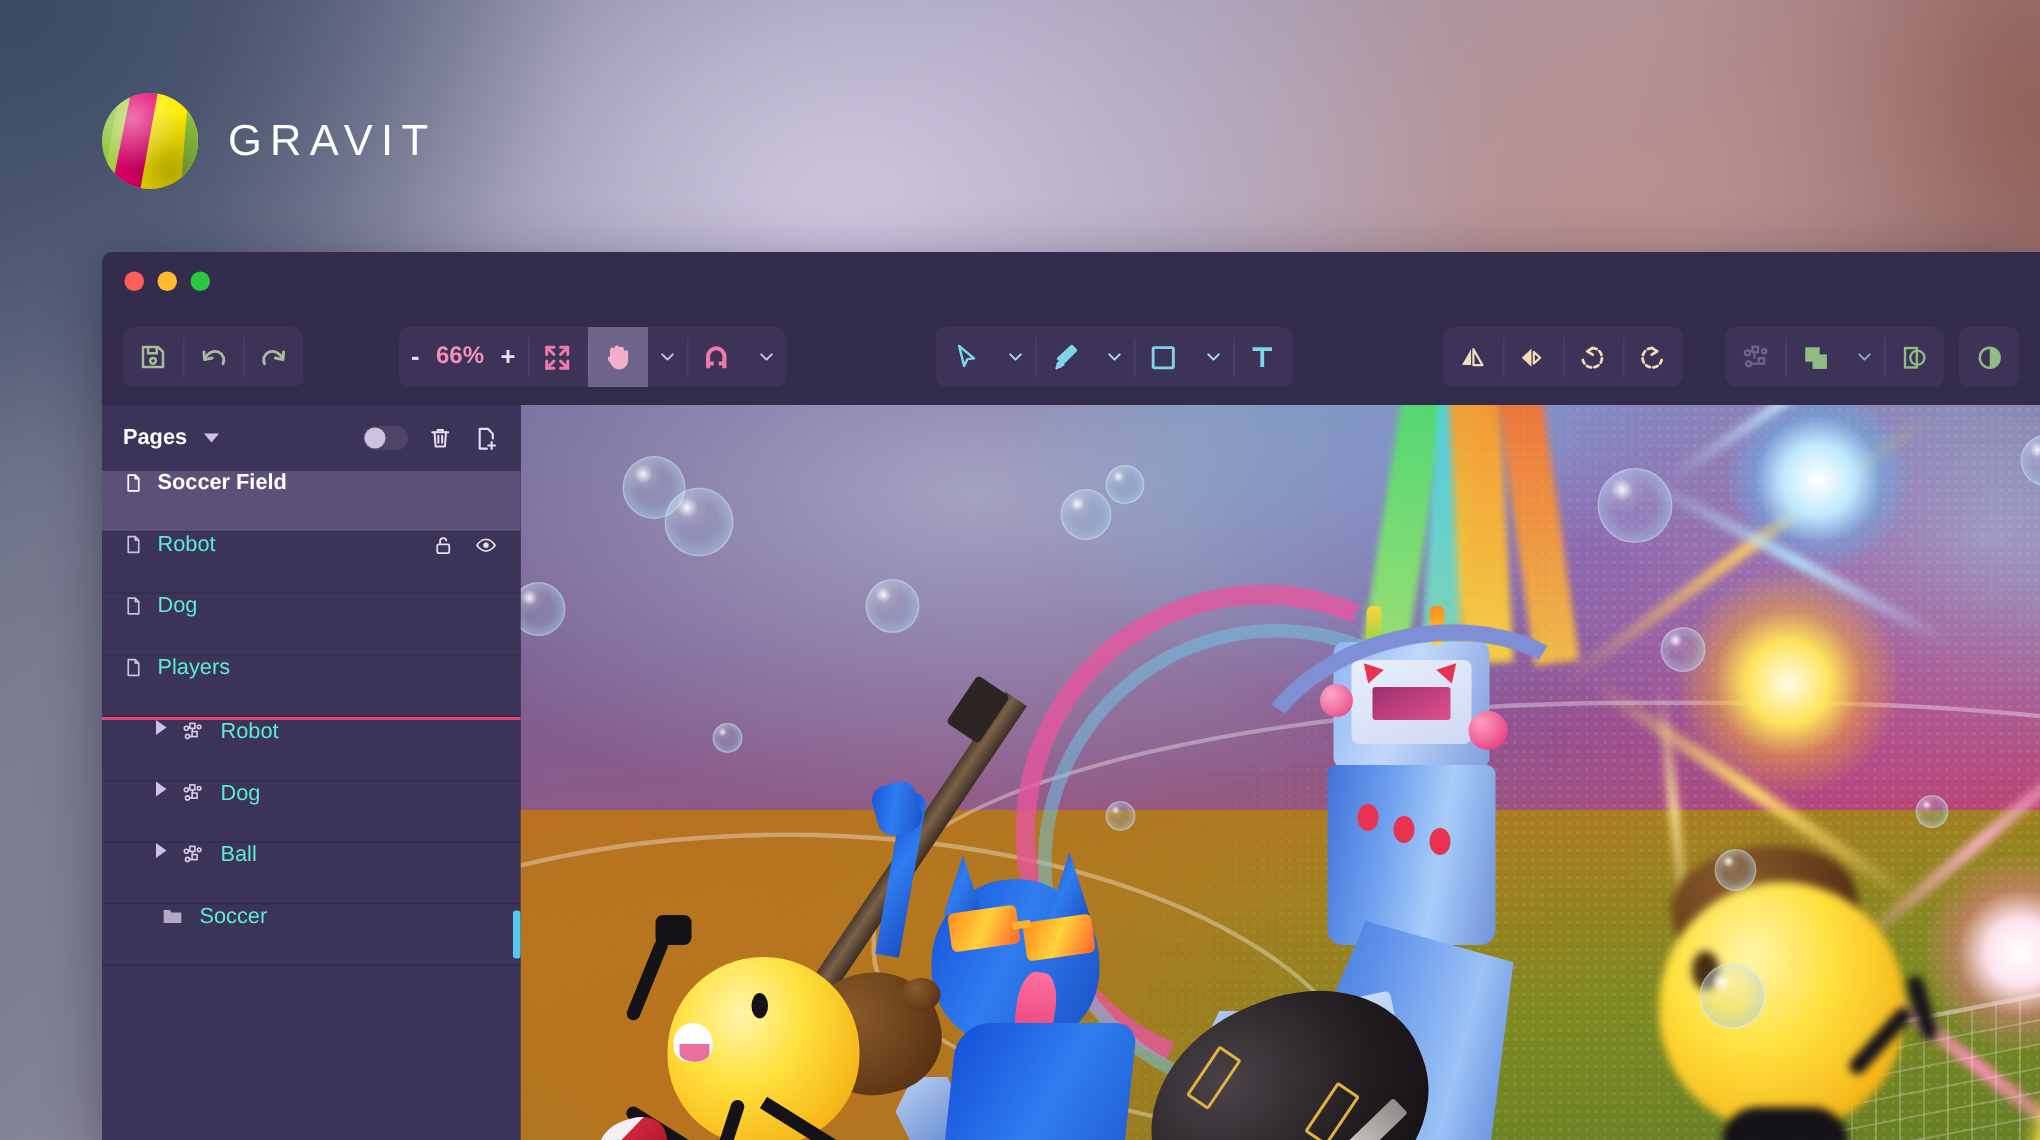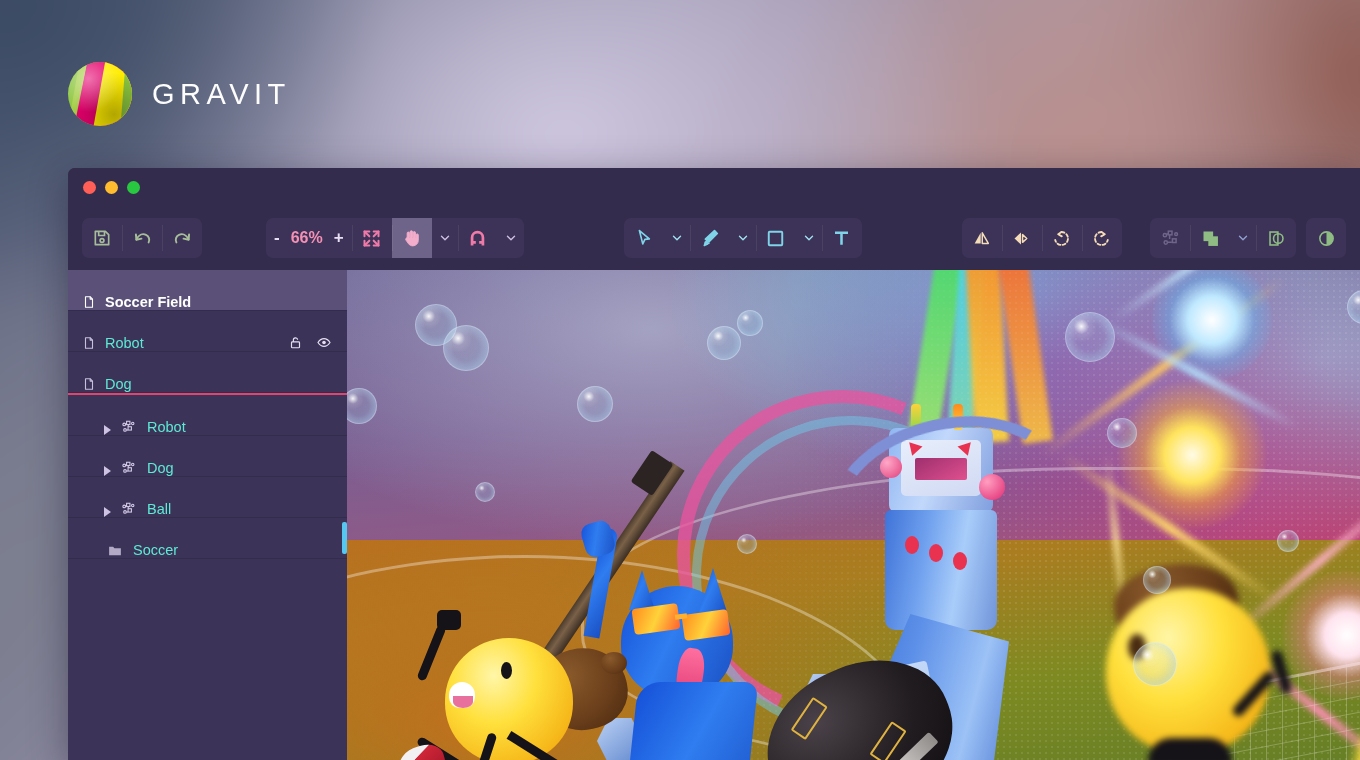--- a/index.html
+++ b/index.html
@@ -94,21 +94,21 @@
   }
 
   .toggle {
     width: 30px; height: 16px; border-radius: 9px; background: #4d4468; position: relative; cursor: pointer;
   }
   .toggle .knob {
     position: absolute; left: 1px; top: 1px; width: 14px; height: 14px; border-radius: 50%; background: #cdc3de;
   }
 
   .row {
-    height: 41px; display: flex; align-items: flex-end; padding: 0 14px;
+    height: 41px; display: flex; align-items: flex-start; padding: 0 14px;
     border-bottom: 1px solid #332c4d; position: relative; cursor: pointer;
   }
   .row .rlabel { color: #5eead4; font-size: 14.5px; margin-left: 9px; }
   .row.sel { background: #5b5178; }
   .row.sel .rlabel { color: #ffffff; font-weight: 700; }
   .row .rtools { margin-left: auto; display: flex; align-items: center; gap: 12px; }
   .row .accent { position: absolute; right: 0; top: 4px; bottom: 4px; width: 5px; border-radius: 2px; }
 
   .divider-pink { height: 2px; background: #e0456f; }
 
@@ -561,20 +561,39 @@
     <div class="bubble" style="left:760px; top:148px; width:30px; height:30px;"></div>
     <div class="bubble" style="left:796px; top:296px; width:28px; height:28px;"></div>
     <div class="bubble" style="left:786px; top:372px; width:44px; height:44px;"></div>
     <div class="bubble" style="left:930px; top:260px; width:22px; height:22px;"></div>
     <div class="bubble" style="left:1000px; top:20px; width:34px; height:34px;"></div>
 
   </div>
 
   <div id="leftpanel">
 
+    <div class="panel-head">
+      <span class="ptitle">Pages</span>
+      <span class="caret-dn"></span>
+      <span class="phicons">
+        <span class="toggle">
+            <span class="knob"></span>
+          </span>
+        <svg width="17" height="18" viewBox="0 0 24 24" fill="none" stroke="#e6dff0" stroke-width="1.9" stroke-linecap="round" stroke-linejoin="round">
+          <path d="M4.5 6.5h15M9.5 6.5V4.4h5v2.1"></path>
+          <path d="M6.6 6.5 7.6 20h8.8l1-13.5"></path>
+          <path d="M10.2 10v6.4M13.8 10v6.4"></path>
+        </svg>
+        <svg width="18" height="19" viewBox="0 0 24 24" fill="none" stroke="#e6dff0" stroke-width="1.9" stroke-linecap="round" stroke-linejoin="round">
+          <path d="M13.6 3.2H6.4v17.6h6.4"></path>
+          <path d="M13.6 3.2 18 7.6v4.2"></path>
+          <path d="M17 15v6M14 18h6"></path>
+        </svg>
+      </span>
+    </div>
 
     <div>
       <div class="row sel">
         <svg width="14" height="16" viewBox="0 0 24 24" fill="none" stroke="#ffffff" stroke-width="1.9" stroke-linejoin="round">
           <path d="M6 3h8l4 4v14H6z"></path>
             <path d="M14 3v4h4"></path>
         </svg>
         <span class="rlabel">Soccer Field</span>
       </div>
 
@@ -597,20 +616,27 @@
       </div>
 
       <div class="row">
         <svg width="14" height="16" viewBox="0 0 24 24" fill="none" stroke="#c9c0de" stroke-width="1.9" stroke-linejoin="round">
           <path d="M6 3h8l4 4v14H6z"></path>
             <path d="M14 3v4h4"></path>
         </svg>
         <span class="rlabel">Dog</span>
       </div>
 
+      <div class="row">
+        <svg width="14" height="16" viewBox="0 0 24 24" fill="none" stroke="#c9c0de" stroke-width="1.9" stroke-linejoin="round">
+          <path d="M6 3h8l4 4v14H6z"></path>
+            <path d="M14 3v4h4"></path>
+        </svg>
+        <span class="rlabel">Players</span>
+      </div>
     </div>
 
     <div class="divider-pink"></div>
 
 
     <div>
 
       <div class="row layer child">
         <span class="tri"></span>
         <svg width="18" height="16" viewBox="0 0 24 24" fill="none" stroke="#d6cde8" stroke-width="1.6">

